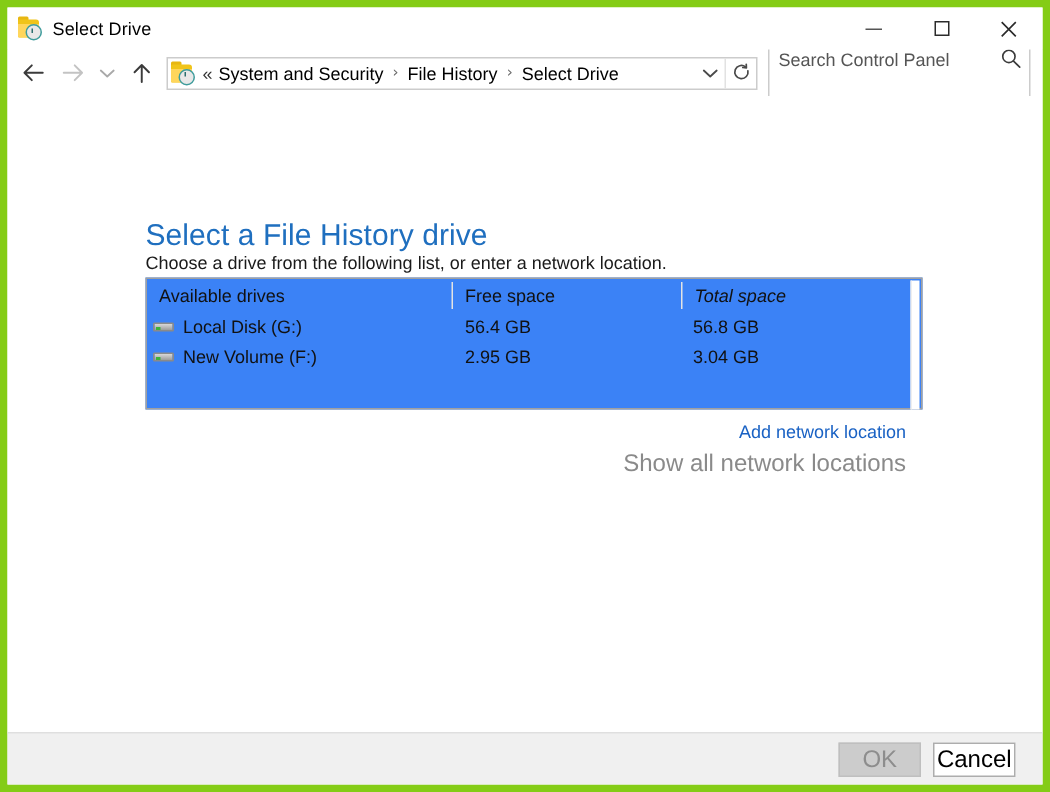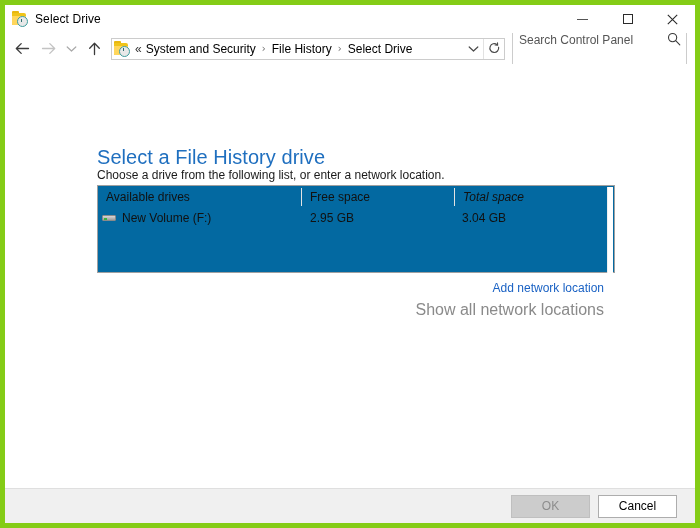--- a/index.html
+++ b/index.html
@@ -213,21 +213,21 @@
   }
 
   .drive-box {
     position: absolute;
     left: 92px;
     top: 121px;
     width: 518px;
     height: 88px;
     border: 1px solid #a0a0a0;
     box-sizing: border-box;
-    background: #0369a1;
+    background: #3b82f6;
   }
   .drive-header {
     display: flex;
     height: 22px;
     align-items: center;
     font-size: 12px;
     color: #111;
   }
   .drive-header .col-sep {
     width: 1px;
@@ -297,24 +297,24 @@
     height: 35px;
     background: #f0f0f0;
     border-top: 1px solid #dfdfdf;
     display: flex;
     align-items: center;
     justify-content: flex-end;
     padding-right: 18px;
     box-sizing: border-box;
   }
   .btn {
-    width: 79px;
+    width: 55px;
     height: 23px;
     font-family: "Liberation Sans", sans-serif;
-    font-size: 12px;
+    font-size: 16px;
     box-sizing: border-box;
     margin-left: 8px;
     background: #e1e1e1;
     border: 1px solid #adadad;
     color: #111;
     padding: 0;
     line-height: 21px;
     text-align: center;
   }
   .btn.disabled {
@@ -488,20 +488,31 @@
     <div class="drive-box">
 
       <div class="drive-header">
         <div class="dh-name">Available drives</div>
         <div class="col-sep"></div>
         <div class="dh-free">Free space</div>
         <div class="col-sep"></div>
         <div class="dh-total">Total space</div>
       </div>
 
+      <div class="drive-row">
+        <div class="dr-name">
+          <span class="drive-icon hdd-icon">
+            <span class="body"></span>
+            <span class="led"></span>
+          </span>
+          <span>Local Disk (G:)</span>
+        </div>
+        <div class="dr-free">56.4 GB</div>
+        <div class="dr-total">56.8 GB</div>
+      </div>
 
       <div class="drive-row">
         <div class="dr-name">
           <span class="drive-icon hdd-icon">
             <span class="body"></span>
             <span class="led"></span>
           </span>
           <span>New Volume (F:)</span>
         </div>
         <div class="dr-free">2.95 GB</div>

